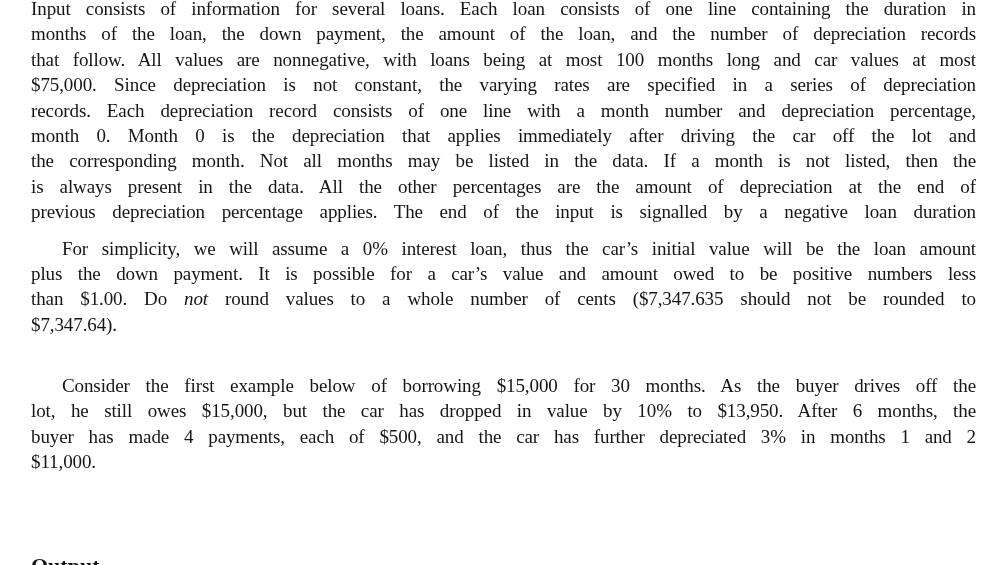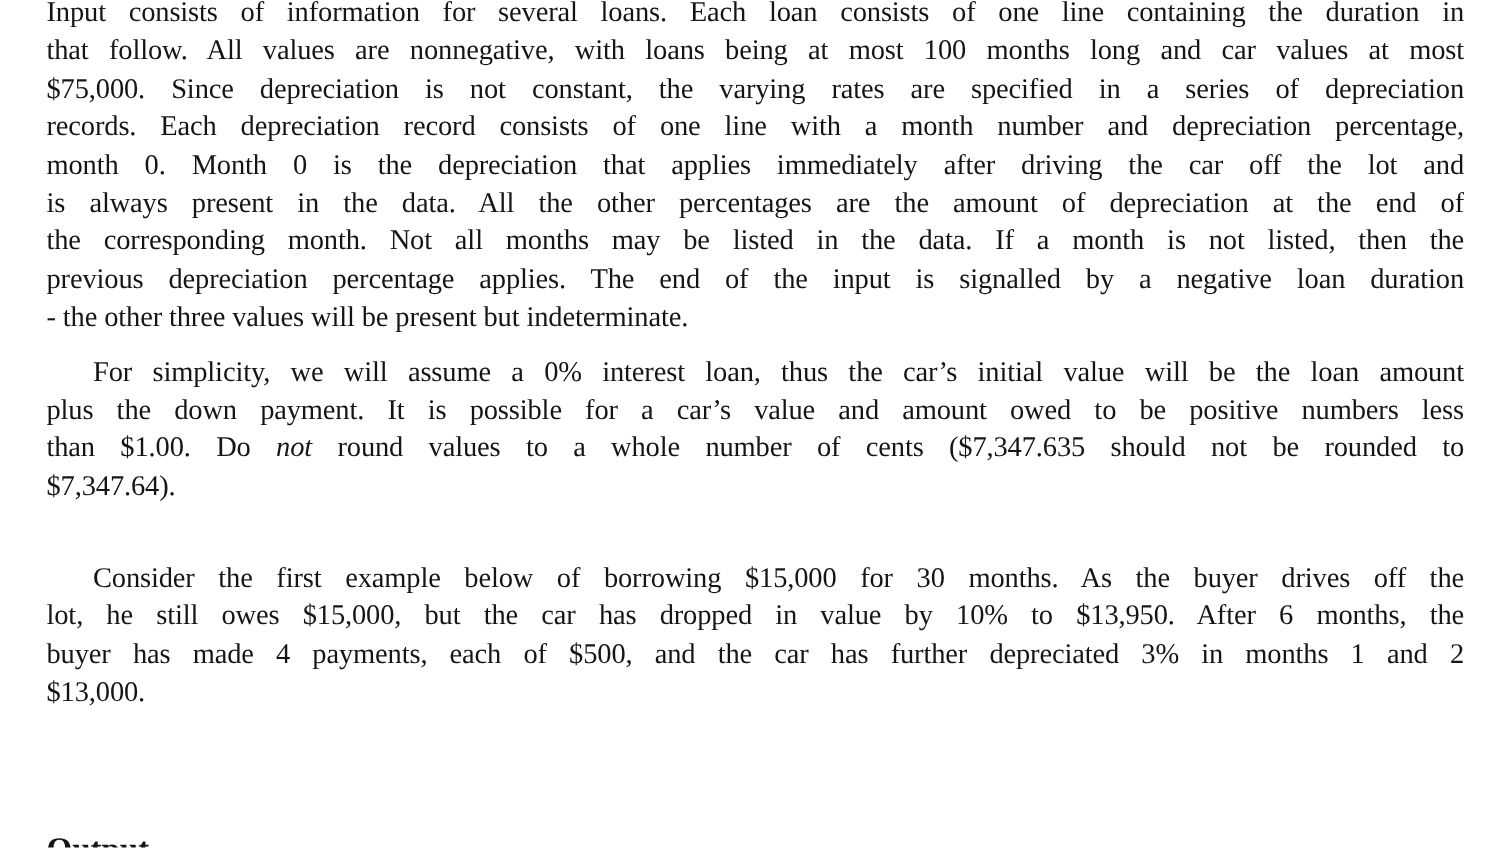--- a/index.html
+++ b/index.html
@@ -51,36 +51,36 @@
     line-height: 1;
     white-space: nowrap;
   }
 </style>
 </head>
 <body>
 
 <div class="text-block" id="paragraphs-container">
     <div class="para">
       <div class="line"><span>Input consists of information for several loans. Each loan consists of one line containing the duration in</span></div>
+      <div class="line"><span>months of the loan, the down payment, the amount of the loan, and the number of depreciation records</span></div>
       <div class="line"><span>that follow. All values are nonnegative, with loans being at most 100 months long and car values at most</span></div>
       <div class="line"><span>$75,000. Since depreciation is not constant, the varying rates are specified in a series of depreciation</span></div>
       <div class="line"><span>records. Each depreciation record consists of one line with a month number and depreciation percentage,</span></div>
       <div class="line"><span>month 0. Month 0 is the depreciation that applies immediately after driving the car off the lot and</span></div>
+      <div class="line"><span>the corresponding month. Not all months may be listed in the data. If a month is not listed, then the</span></div>
       <div class="line"><span>is always present in the data. All the other percentages are the amount of depreciation at the end of</span></div>
-      <div class="line"><span>the corresponding month. Not all months may be listed in the data. If a month is not listed, then the</span></div>
       <div class="line"><span>previous depreciation percentage applies. The end of the input is signalled by a negative loan duration</span></div>
-      <div class="line last"><span>- the other three values will be present but indeterminate.</span></div>
     </div>
     <div class="para indent">
       <div class="line"><span>For simplicity, we will assume a 0% interest loan, thus the car’s initial value will be the loan amount</span></div>
       <div class="line"><span>plus the down payment. It is possible for a car’s value and amount owed to be positive numbers less</span></div>
       <div class="line"><span>than $1.00. Do </span><i>not</i><span> round values to a whole number of cents ($7,347.635 should not be rounded to</span></div>
       <div class="line last"><span>$7,347.64).</span></div>
     </div>
     <div class="para indent">
       <div class="line"><span>Consider the first example below of borrowing $15,000 for 30 months. As the buyer drives off the</span></div>
       <div class="line"><span>lot, he still owes $15,000, but the car has dropped in value by 10% to $13,950. After 6 months, the</span></div>
       <div class="line"><span>buyer has made 4 payments, each of $500, and the car has further depreciated 3% in months 1 and 2</span></div>
-      <div class="line last"><span>$13,000.</span></div>
+      <div class="line last"><span>$11,000.</span></div>
     </div>
   </div>
 
 <div class="partial-heading">Output</div>
 
 </body></html>

